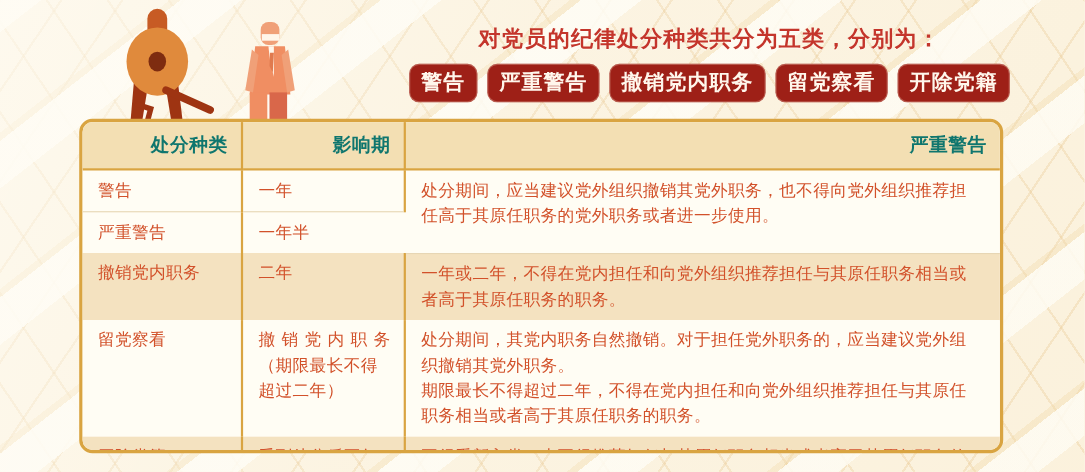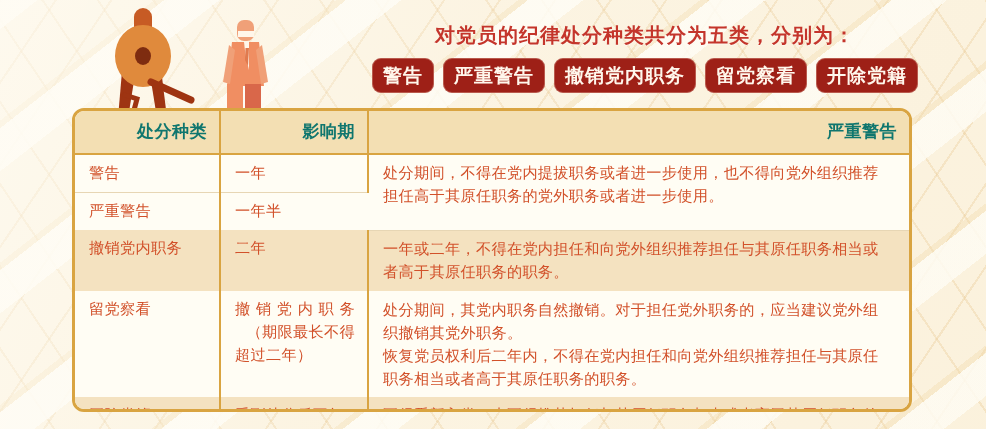--- a/index.html
+++ b/index.html
@@ -151,21 +151,21 @@
   tbody td:last-child { border-right: none; }
   tbody tr.alt td { background: #F4E2C0; }
   tbody tr.plain td { background: #FFFDF4; }
   tbody tr.sep td { border-bottom: 1px solid #E7D6B4; }
 
   td.col-term { text-align: left; }
   td.col-term.justified {
     text-align: justify;
     text-align-last: justify;
   }
-  td.col-term .sub { display: block; text-align: right; text-align-last: left; }
+  td.col-term .sub { display: block; text-align: left; text-align-last: left; }
   td.col-conseq { padding-right: 16px; }
   td.col-conseq p { margin: 0; font-family: Liberation Serif, serif; }
 </style>
 </head>
 <body>
 
 <div id="bg-layer">
   <div id="bg-lattice"></div>
   <div id="bg-stripes"></div>
   <div id="bg-wash"></div>
@@ -219,21 +219,21 @@
         <th>处分种类</th>
         <th>影响期</th>
         <th>严重警告</th>
       </tr>
     </thead>
     <tbody>
 
       <tr class="plain sep">
         <td class="col-term">警告</td>
         <td class="col-term">一年</td>
-        <td class="col-conseq" rowspan="2">处分期间，不得在党内提拔职务或者进一步使用，也不得向党外组织推荐担任高于其原任职务的党外职务或者进一步使用。</td>
+        <td class="col-conseq" rowspan="2">处分期间，应当建议党外组织撤销其党外职务，也不得向党外组织推荐担任高于其原任职务的党外职务或者进一步使用。</td>
       </tr>
 
       <tr class="plain">
         <td class="col-term">严重警告</td>
         <td class="col-term">一年半</td>
       </tr>
 
       <tr class="alt">
         <td class="col-term">撤销党内职务</td>
         <td class="col-term">二年</td>
@@ -241,21 +241,21 @@
       </tr>
 
       <tr class="plain">
         <td class="col-term">留党察看</td>
         <td class="col-term justified">
           <span>撤销党内职务</span>
           <span class="sub">（期限最长不得超过二年）</span>
         </td>
         <td class="col-conseq">
           <p>处分期间，其党内职务自然撤销。对于担任党外职务的，应当建议党外组织撤销其党外职务。</p>
-          <p>恢复党员权利后二年内，不得在党内担任和向党外组织推荐担任与其原任职务相当或者高于其原任职务的职务。</p>
+          <p>期限最长不得超过二年，不得在党内担任和向党外组织推荐担任与其原任职务相当或者高于其原任职务的职务。</p>
         </td>
       </tr>
 
       <tr class="alt">
         <td class="col-term">开除党籍</td>
         <td class="col-term">受到处分后五年</td>
         <td class="col-conseq">不得重新入党，也不得推荐担任与其原任职务相当或者高于其原任职务的党外职务。</td>
       </tr>
 
     </tbody>

